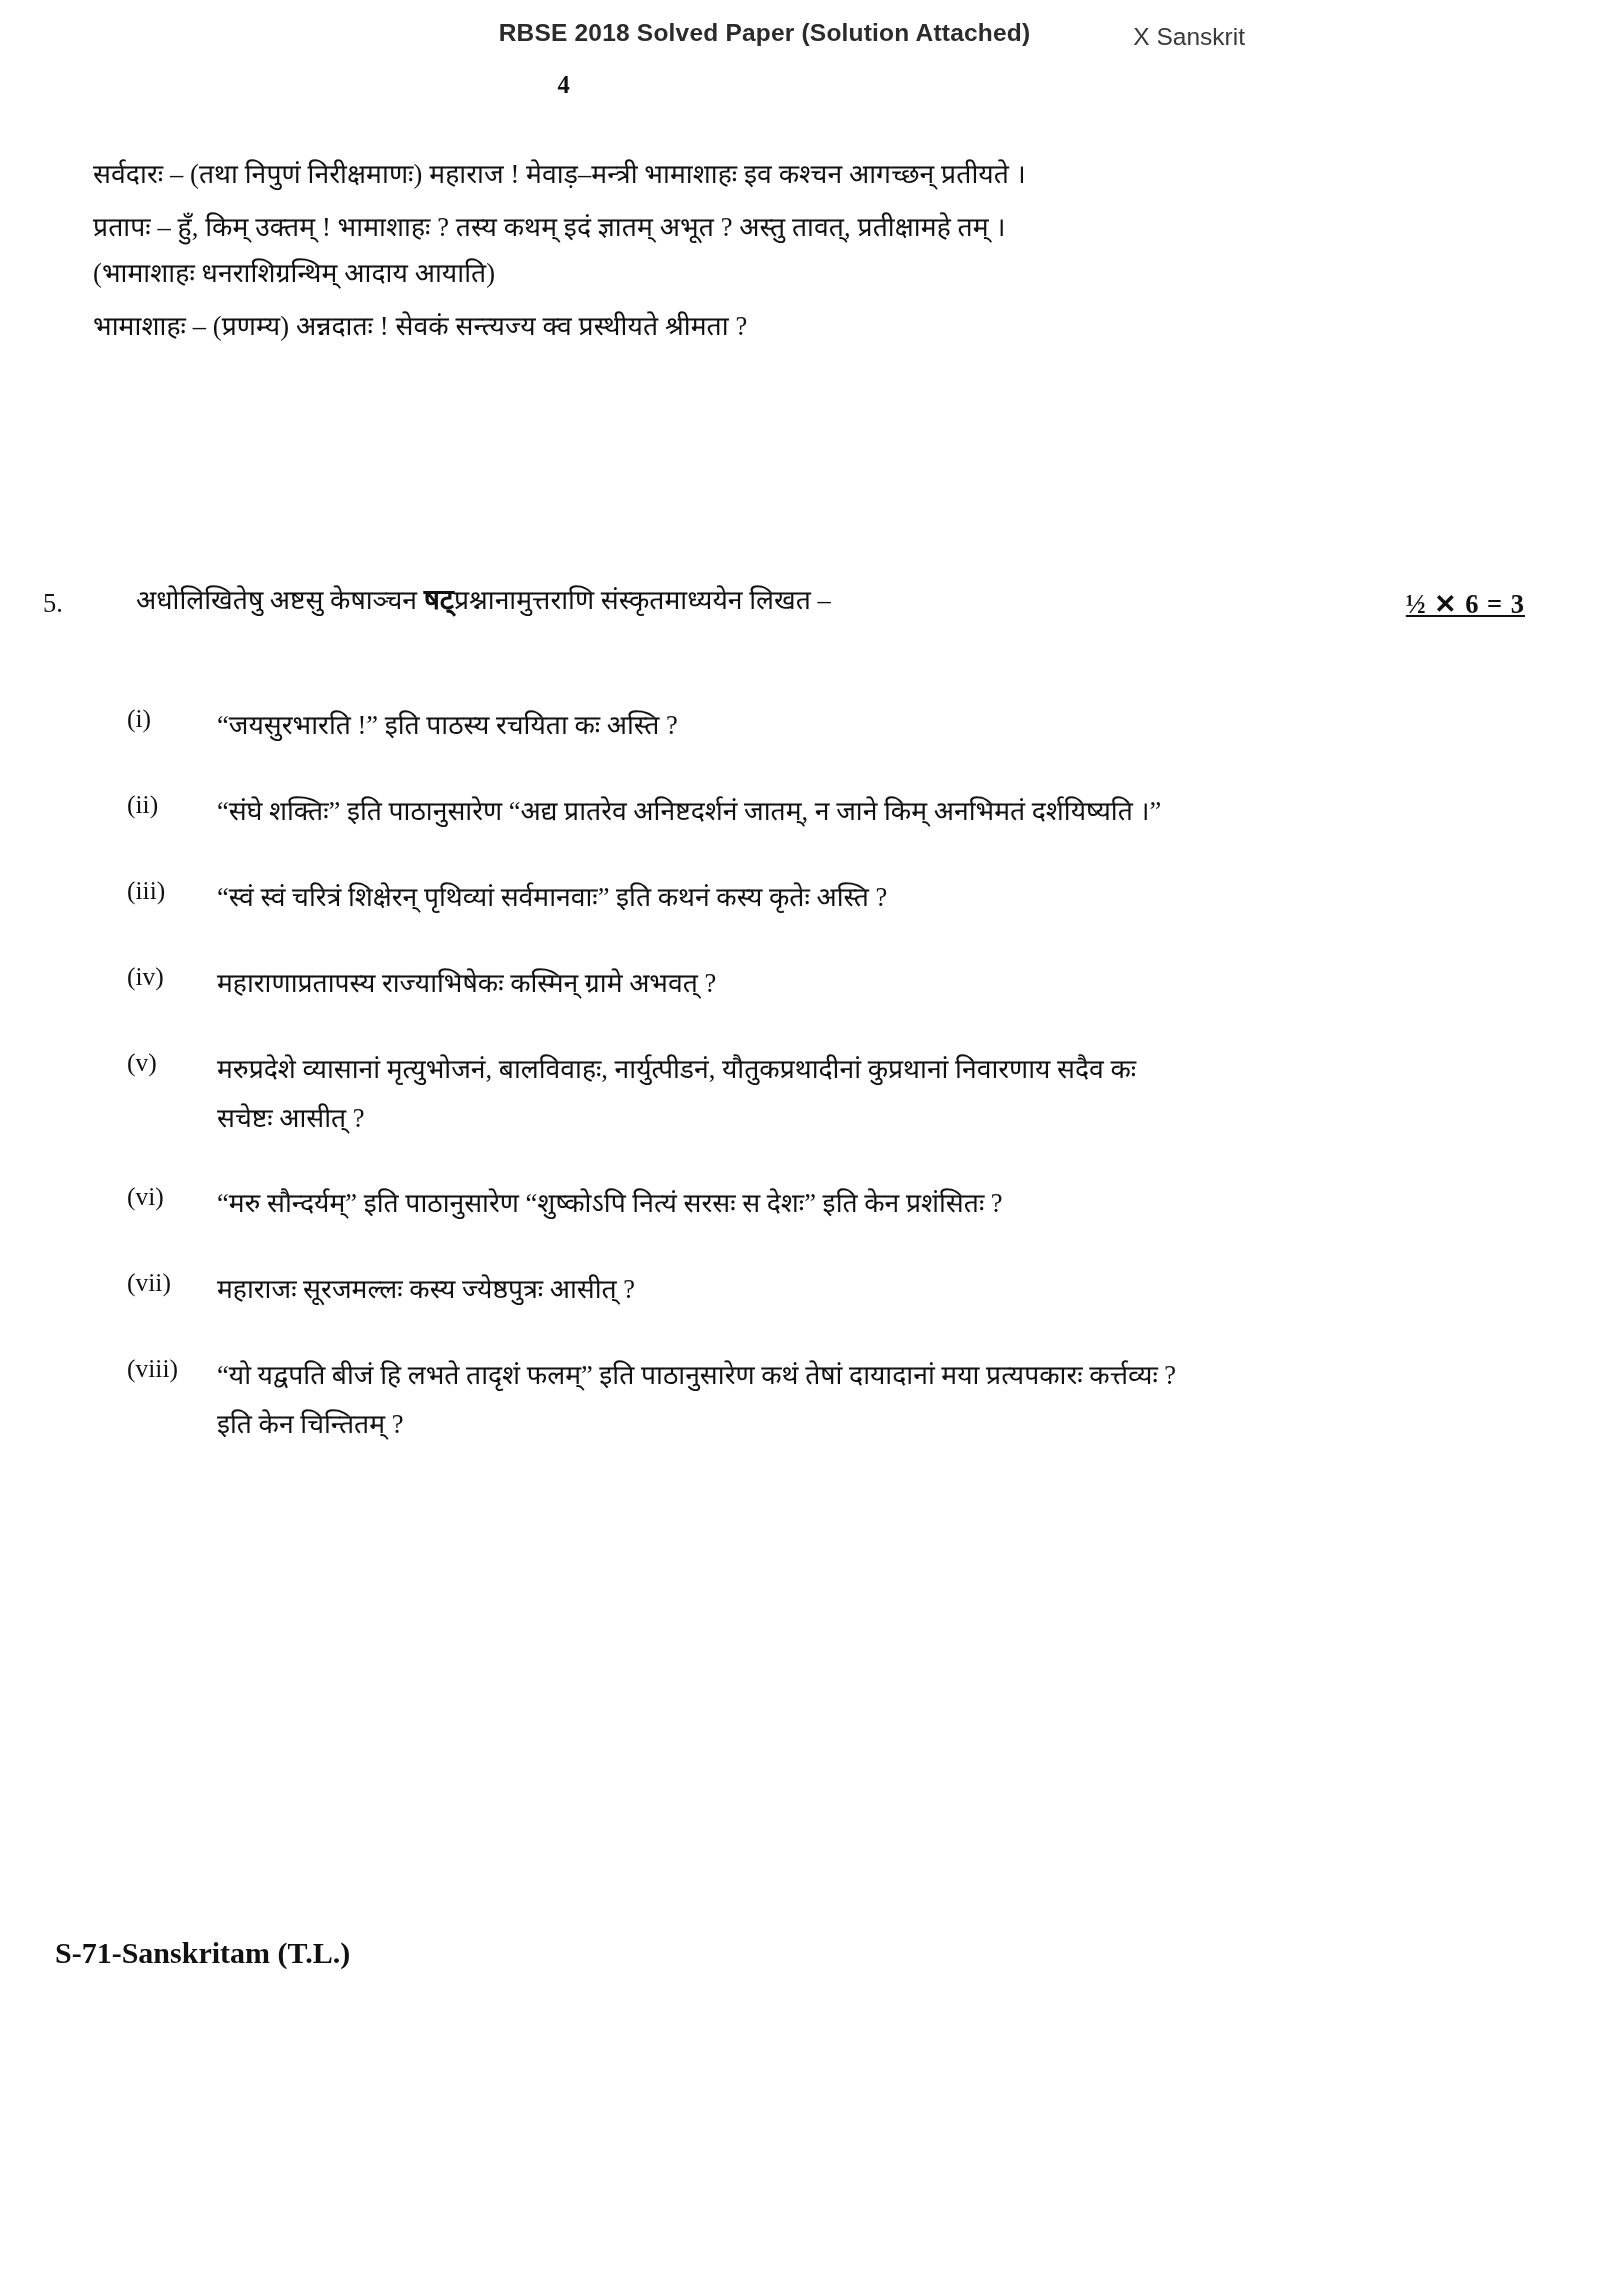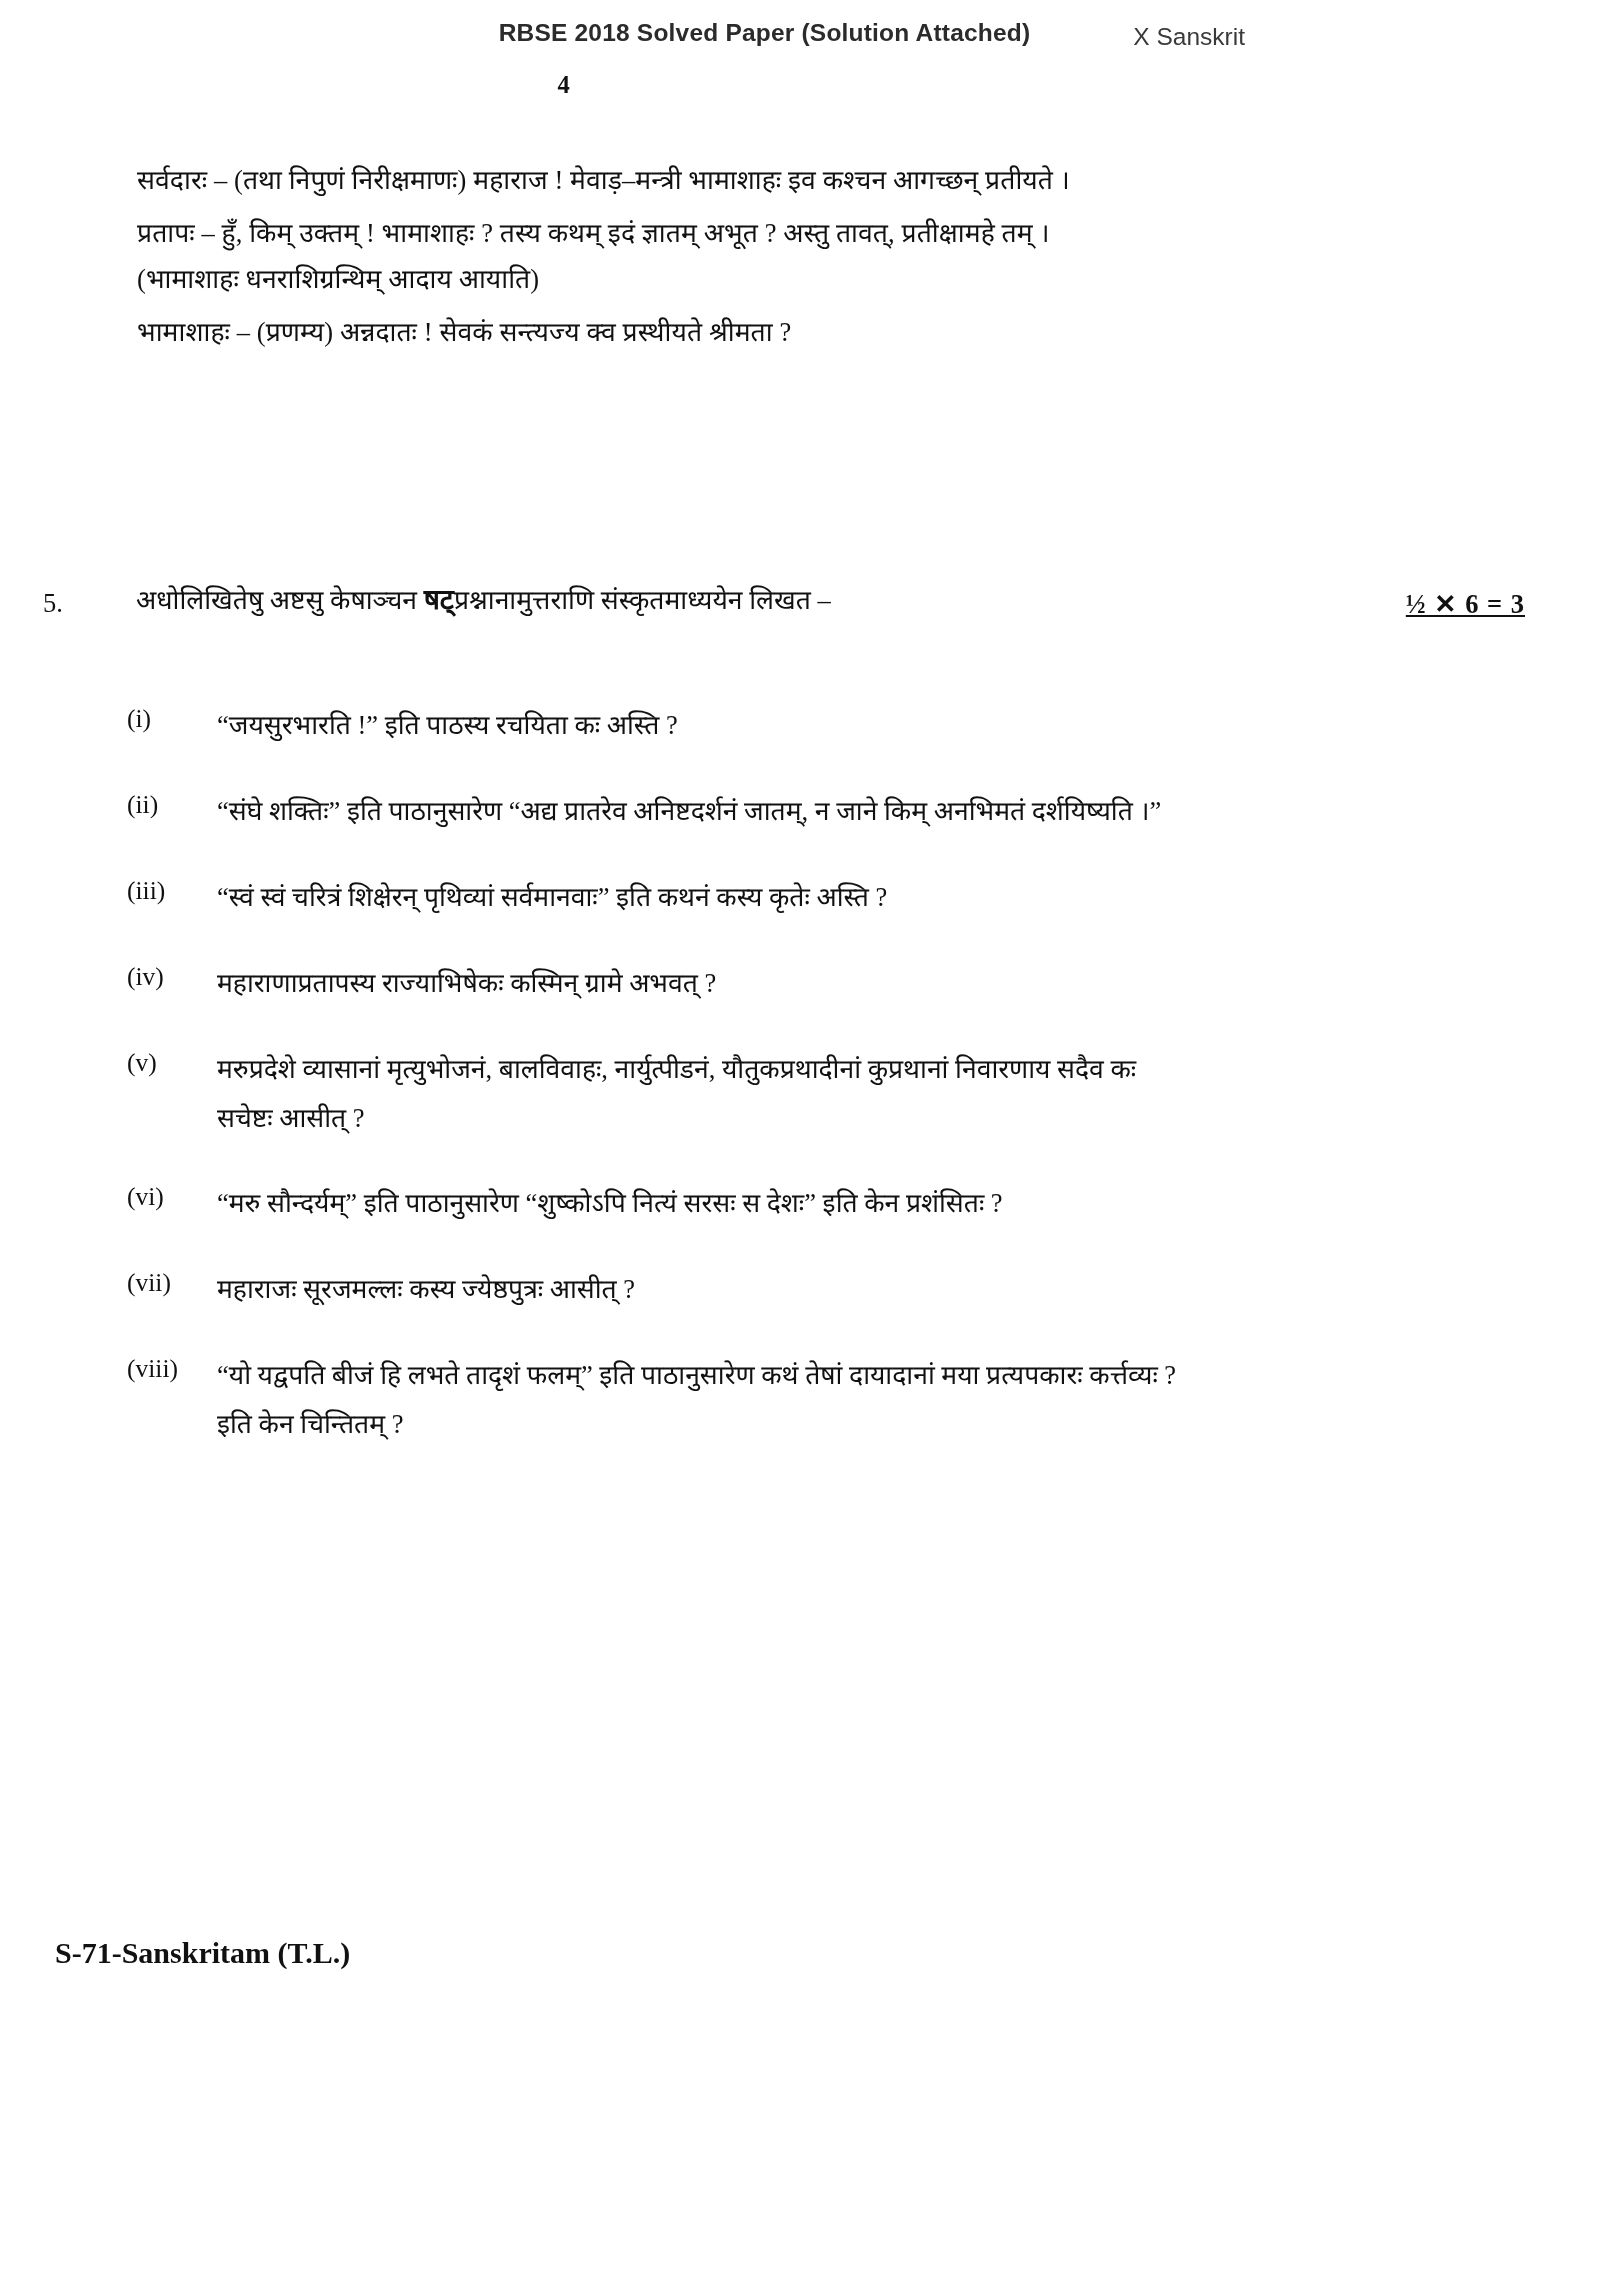--- a/index.html
+++ b/index.html
@@ -71,23 +71,22 @@
     font-family: "Liberation Serif", "DejaVu Serif", serif;
     font-size: 26.5px;
     line-height: 1.0;
     color: #111;
     white-space: nowrap;
   }
 
   .passage {
     position: absolute;
     left: 93px;
-    top: 167px;
+    top: 161px;
     width: 1451px;
-    margin-left: 44px;
   }
   .passage-line {
     margin-bottom: 26.5px;
     font-size: 26.5px;
     letter-spacing: 0.1px;
   }
   .passage-line.tight {
     margin-bottom: 19.6px;
   }
 

